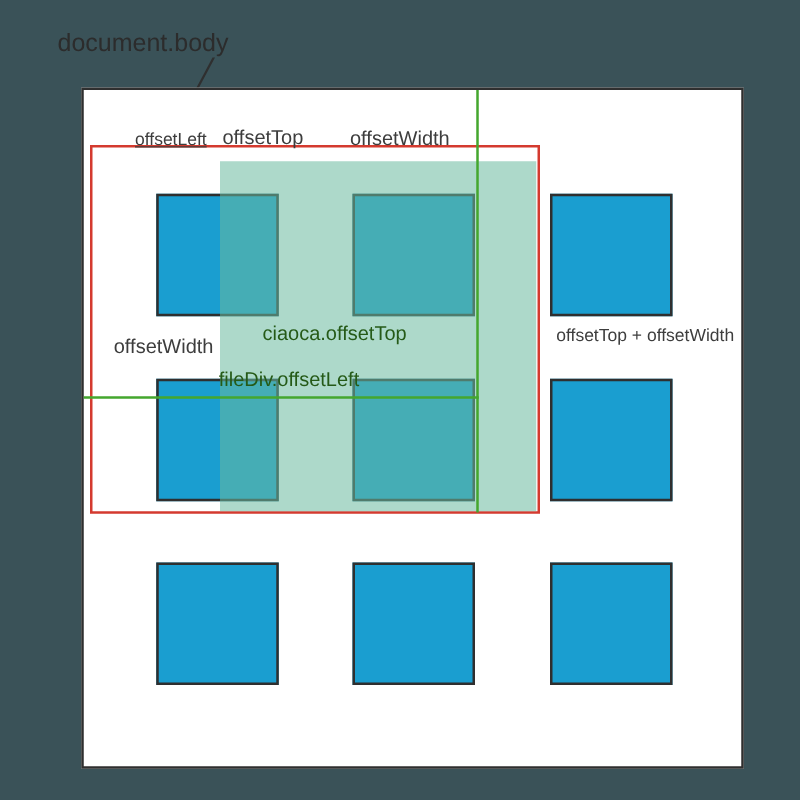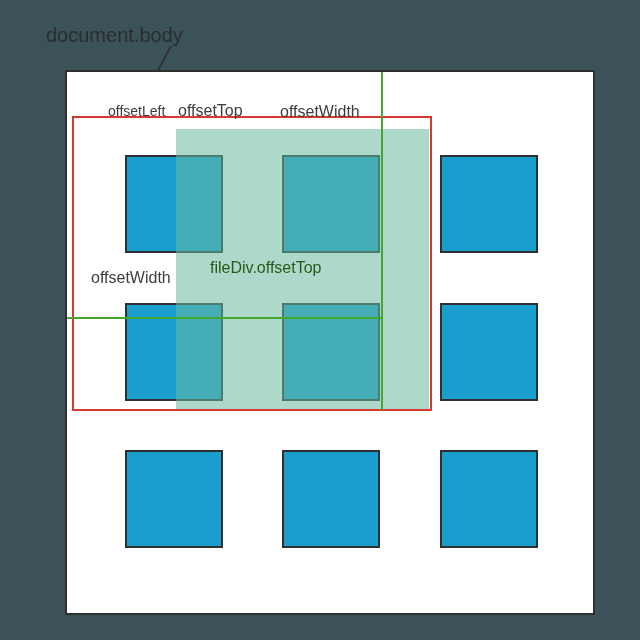--- a/index.html
+++ b/index.html
@@ -147,27 +147,29 @@
     <div class="sq" style="left:60px; top:380px;"></div>
     <div class="sq" style="left:217px; top:380px;"></div>
     <div class="sq" style="left:375px; top:380px;"></div>
   </div>
 
   <div class="red-box"></div>
   <div class="mint"></div>
   <div class="gline-v"></div>
   <div class="gline-h"></div>
 
-  <div class="lbl small" style="left:108px; top:103px;">offsetLeft</div>
+  <div class="lbl small" style="left:108px; top:103px;text-decoration:underline;">offsetLeft</div>
 
   <div class="lbl" style="left:178px; top:102px;">offsetTop</div>
 
   <div class="lbl" style="left:280px; top:103px;">offsetWidth</div>
 
   <div class="lbl" style="left:91px; top:269px;">offsetWidth</div>
 
-  <div class="lbl darkgreen" style="left:210px; top:259px;">fileDiv.offsetTop</div>
+  <div class="lbl darkgreen" style="left:210px; top:259px;">ciaoca.offsetTop</div>
 
+  <div class="lbl darkgreen" style="left:175px; top:296px;">fileDiv.offsetLeft</div>
 
+  <div class="lbl small" style="left:445px; top:260px;">offsetTop + offsetWidth</div>
 
 
 
 </div>
 
 </body></html>

